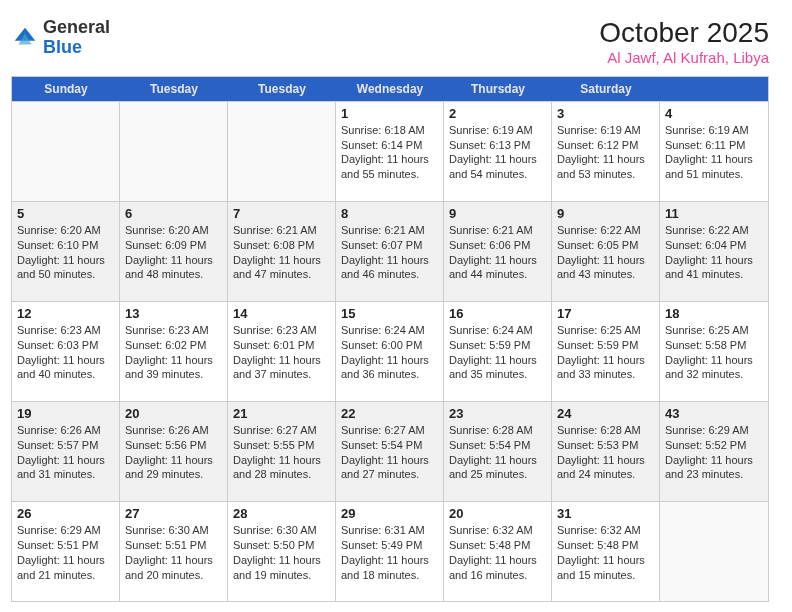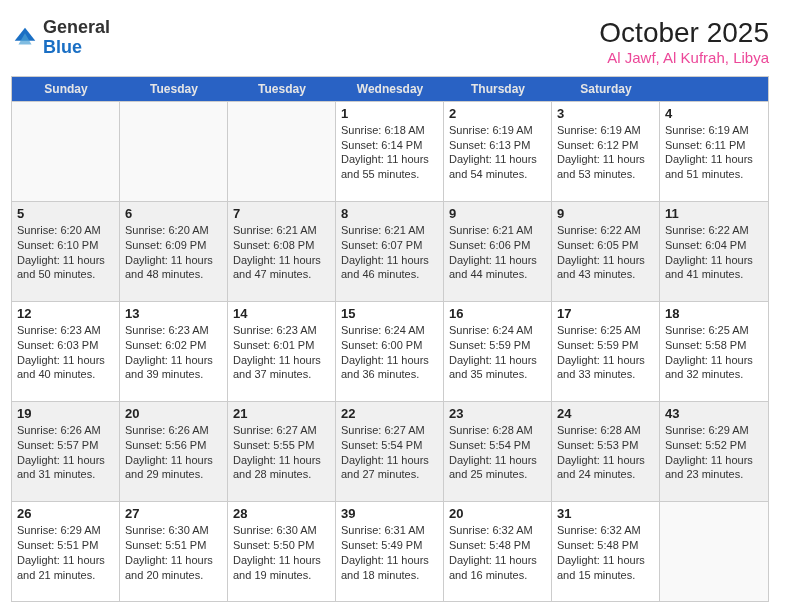--- a/index.html
+++ b/index.html
@@ -260,21 +260,21 @@
           </div>
           <div class="cal-cell">
             <span class="day-number">27</span>
             <div class="cell-info">Sunrise: 6:30 AM<br>Sunset: 5:51 PM<br>Daylight: 11 hours<br>and 20 minutes.</div>
           </div>
           <div class="cal-cell">
             <span class="day-number">28</span>
             <div class="cell-info">Sunrise: 6:30 AM<br>Sunset: 5:50 PM<br>Daylight: 11 hours<br>and 19 minutes.</div>
           </div>
           <div class="cal-cell">
-            <span class="day-number">39</span>
+            <span class="day-number">29</span>
             <div class="cell-info">Sunrise: 6:31 AM<br>Sunset: 5:49 PM<br>Daylight: 11 hours<br>and 18 minutes.</div>
           </div>
           <div class="cal-cell">
             <span class="day-number">20</span>
             <div class="cell-info">Sunrise: 6:32 AM<br>Sunset: 5:48 PM<br>Daylight: 11 hours<br>and 16 minutes.</div>
           </div>
           <div class="cal-cell">
             <span class="day-number">31</span>
             <div class="cell-info">Sunrise: 6:32 AM<br>Sunset: 5:48 PM<br>Daylight: 11 hours<br>and 15 minutes.</div>
           </div>

